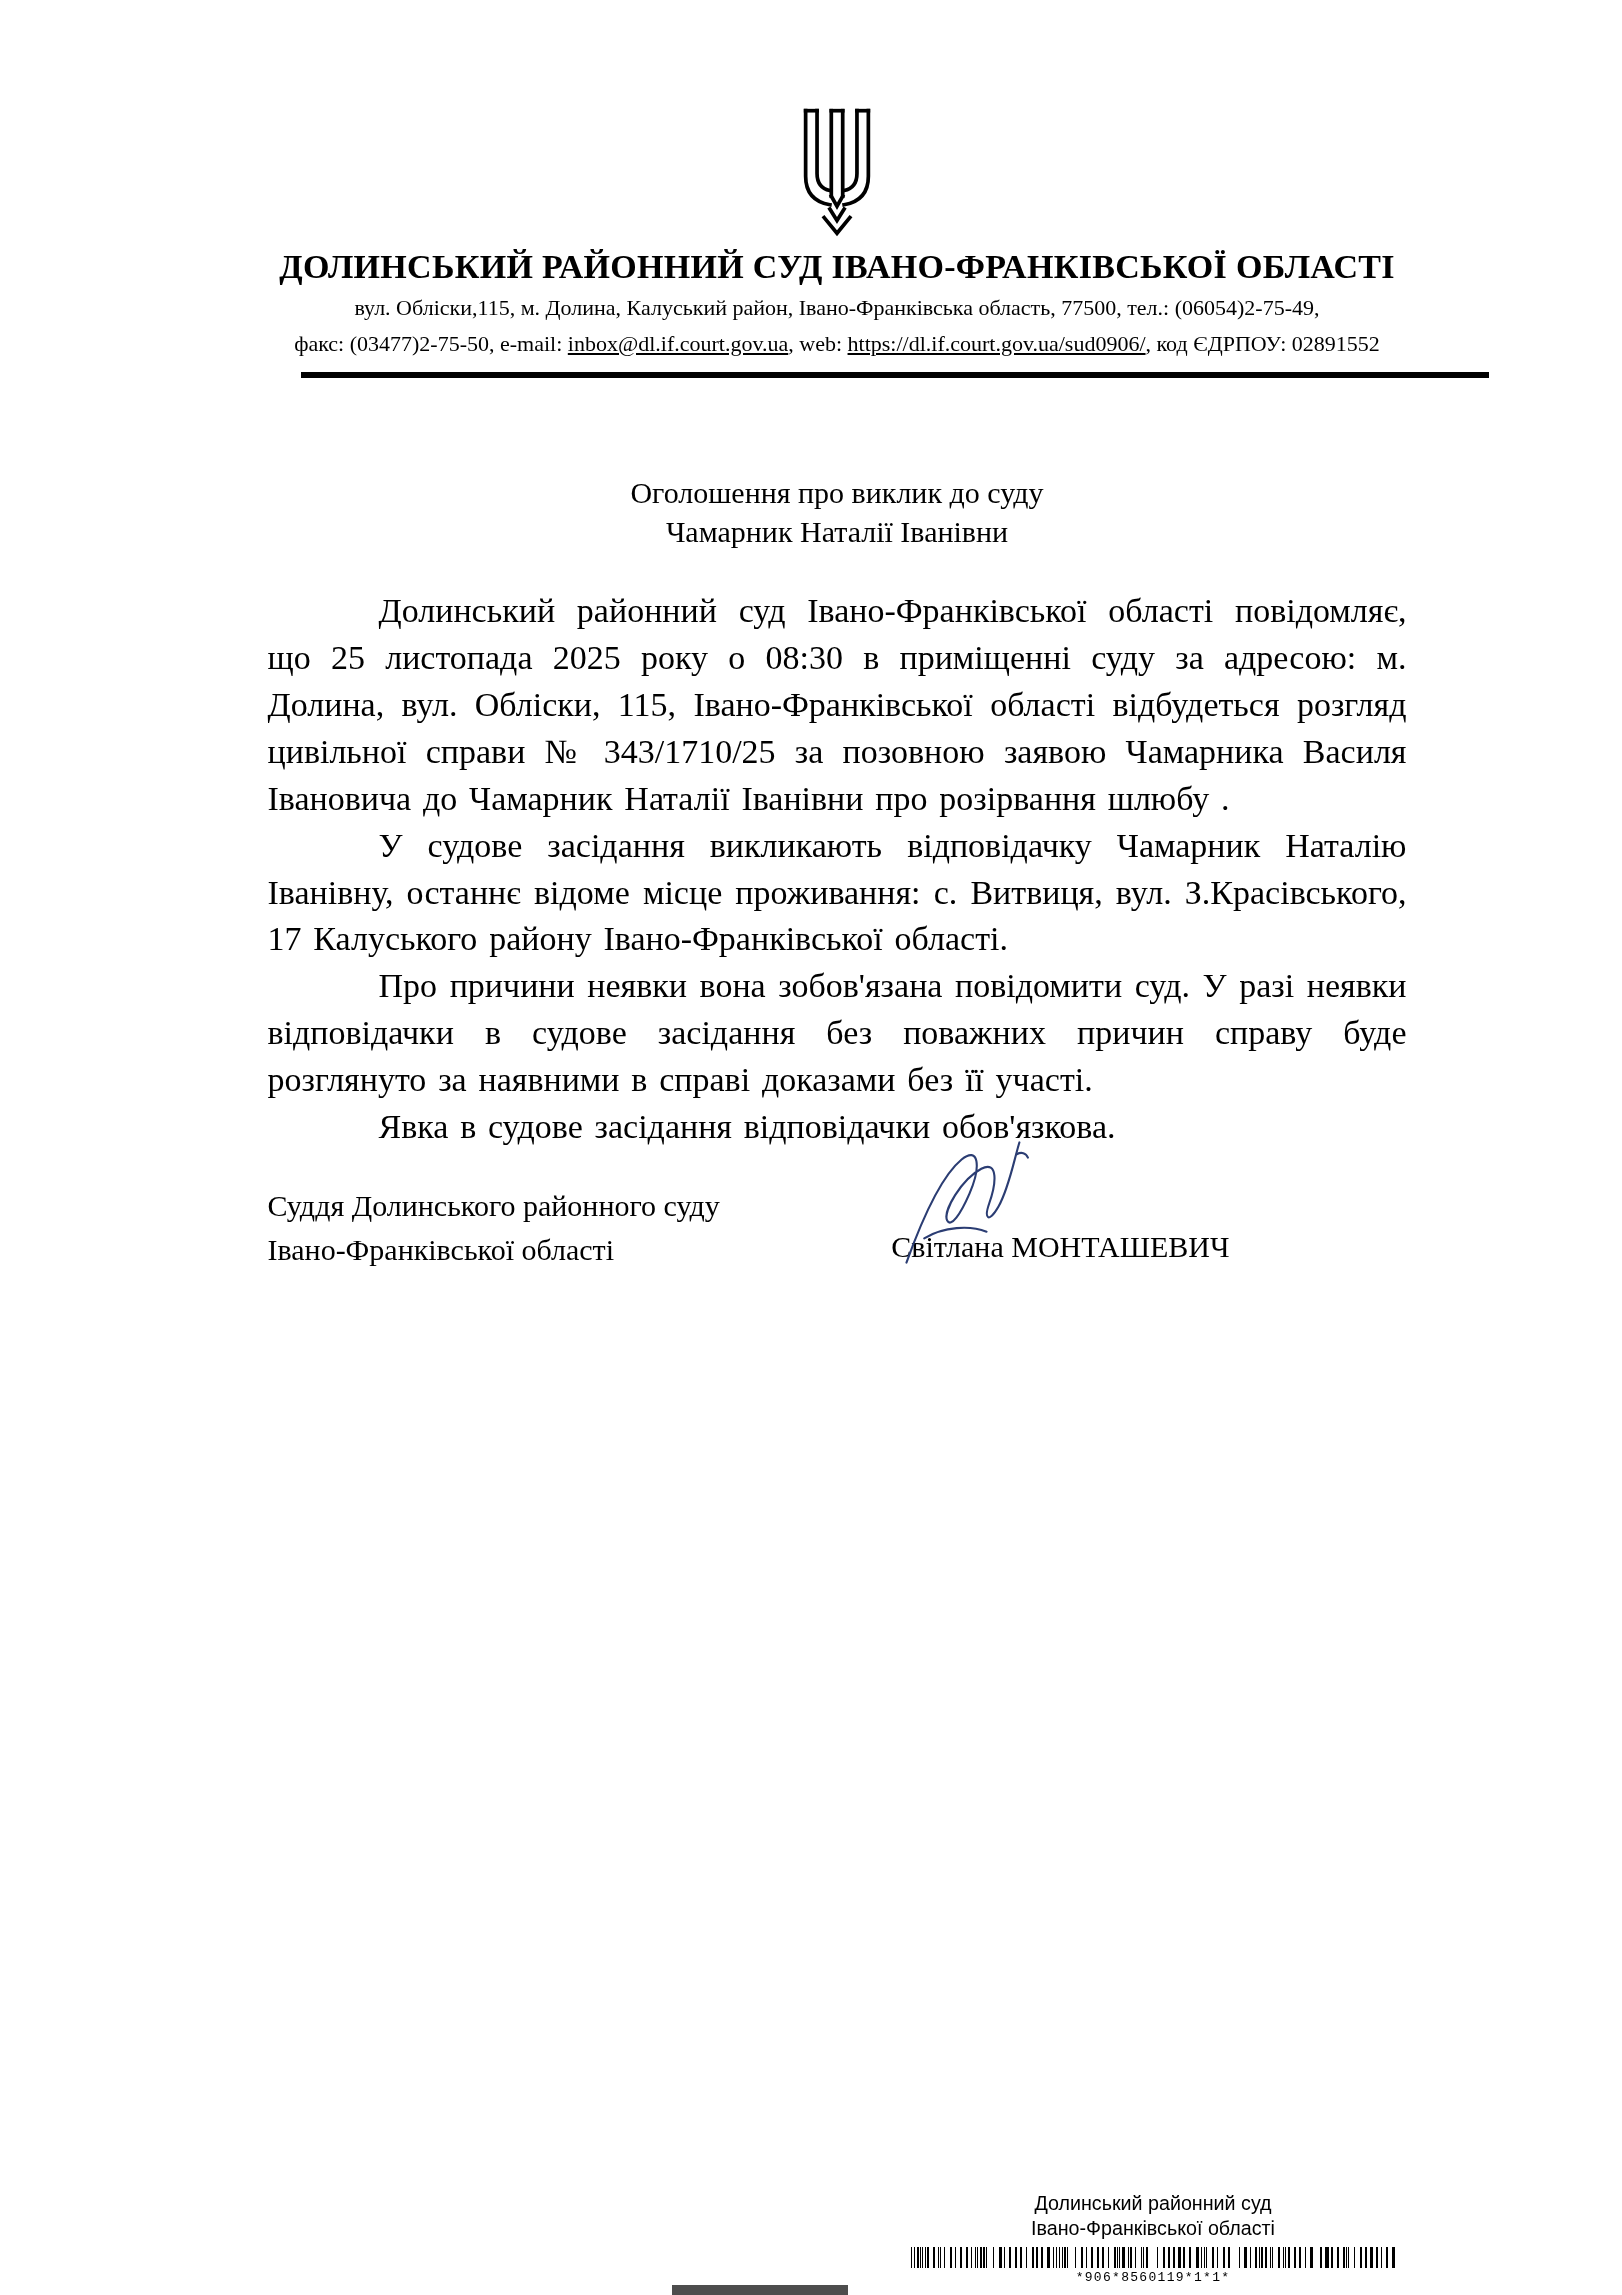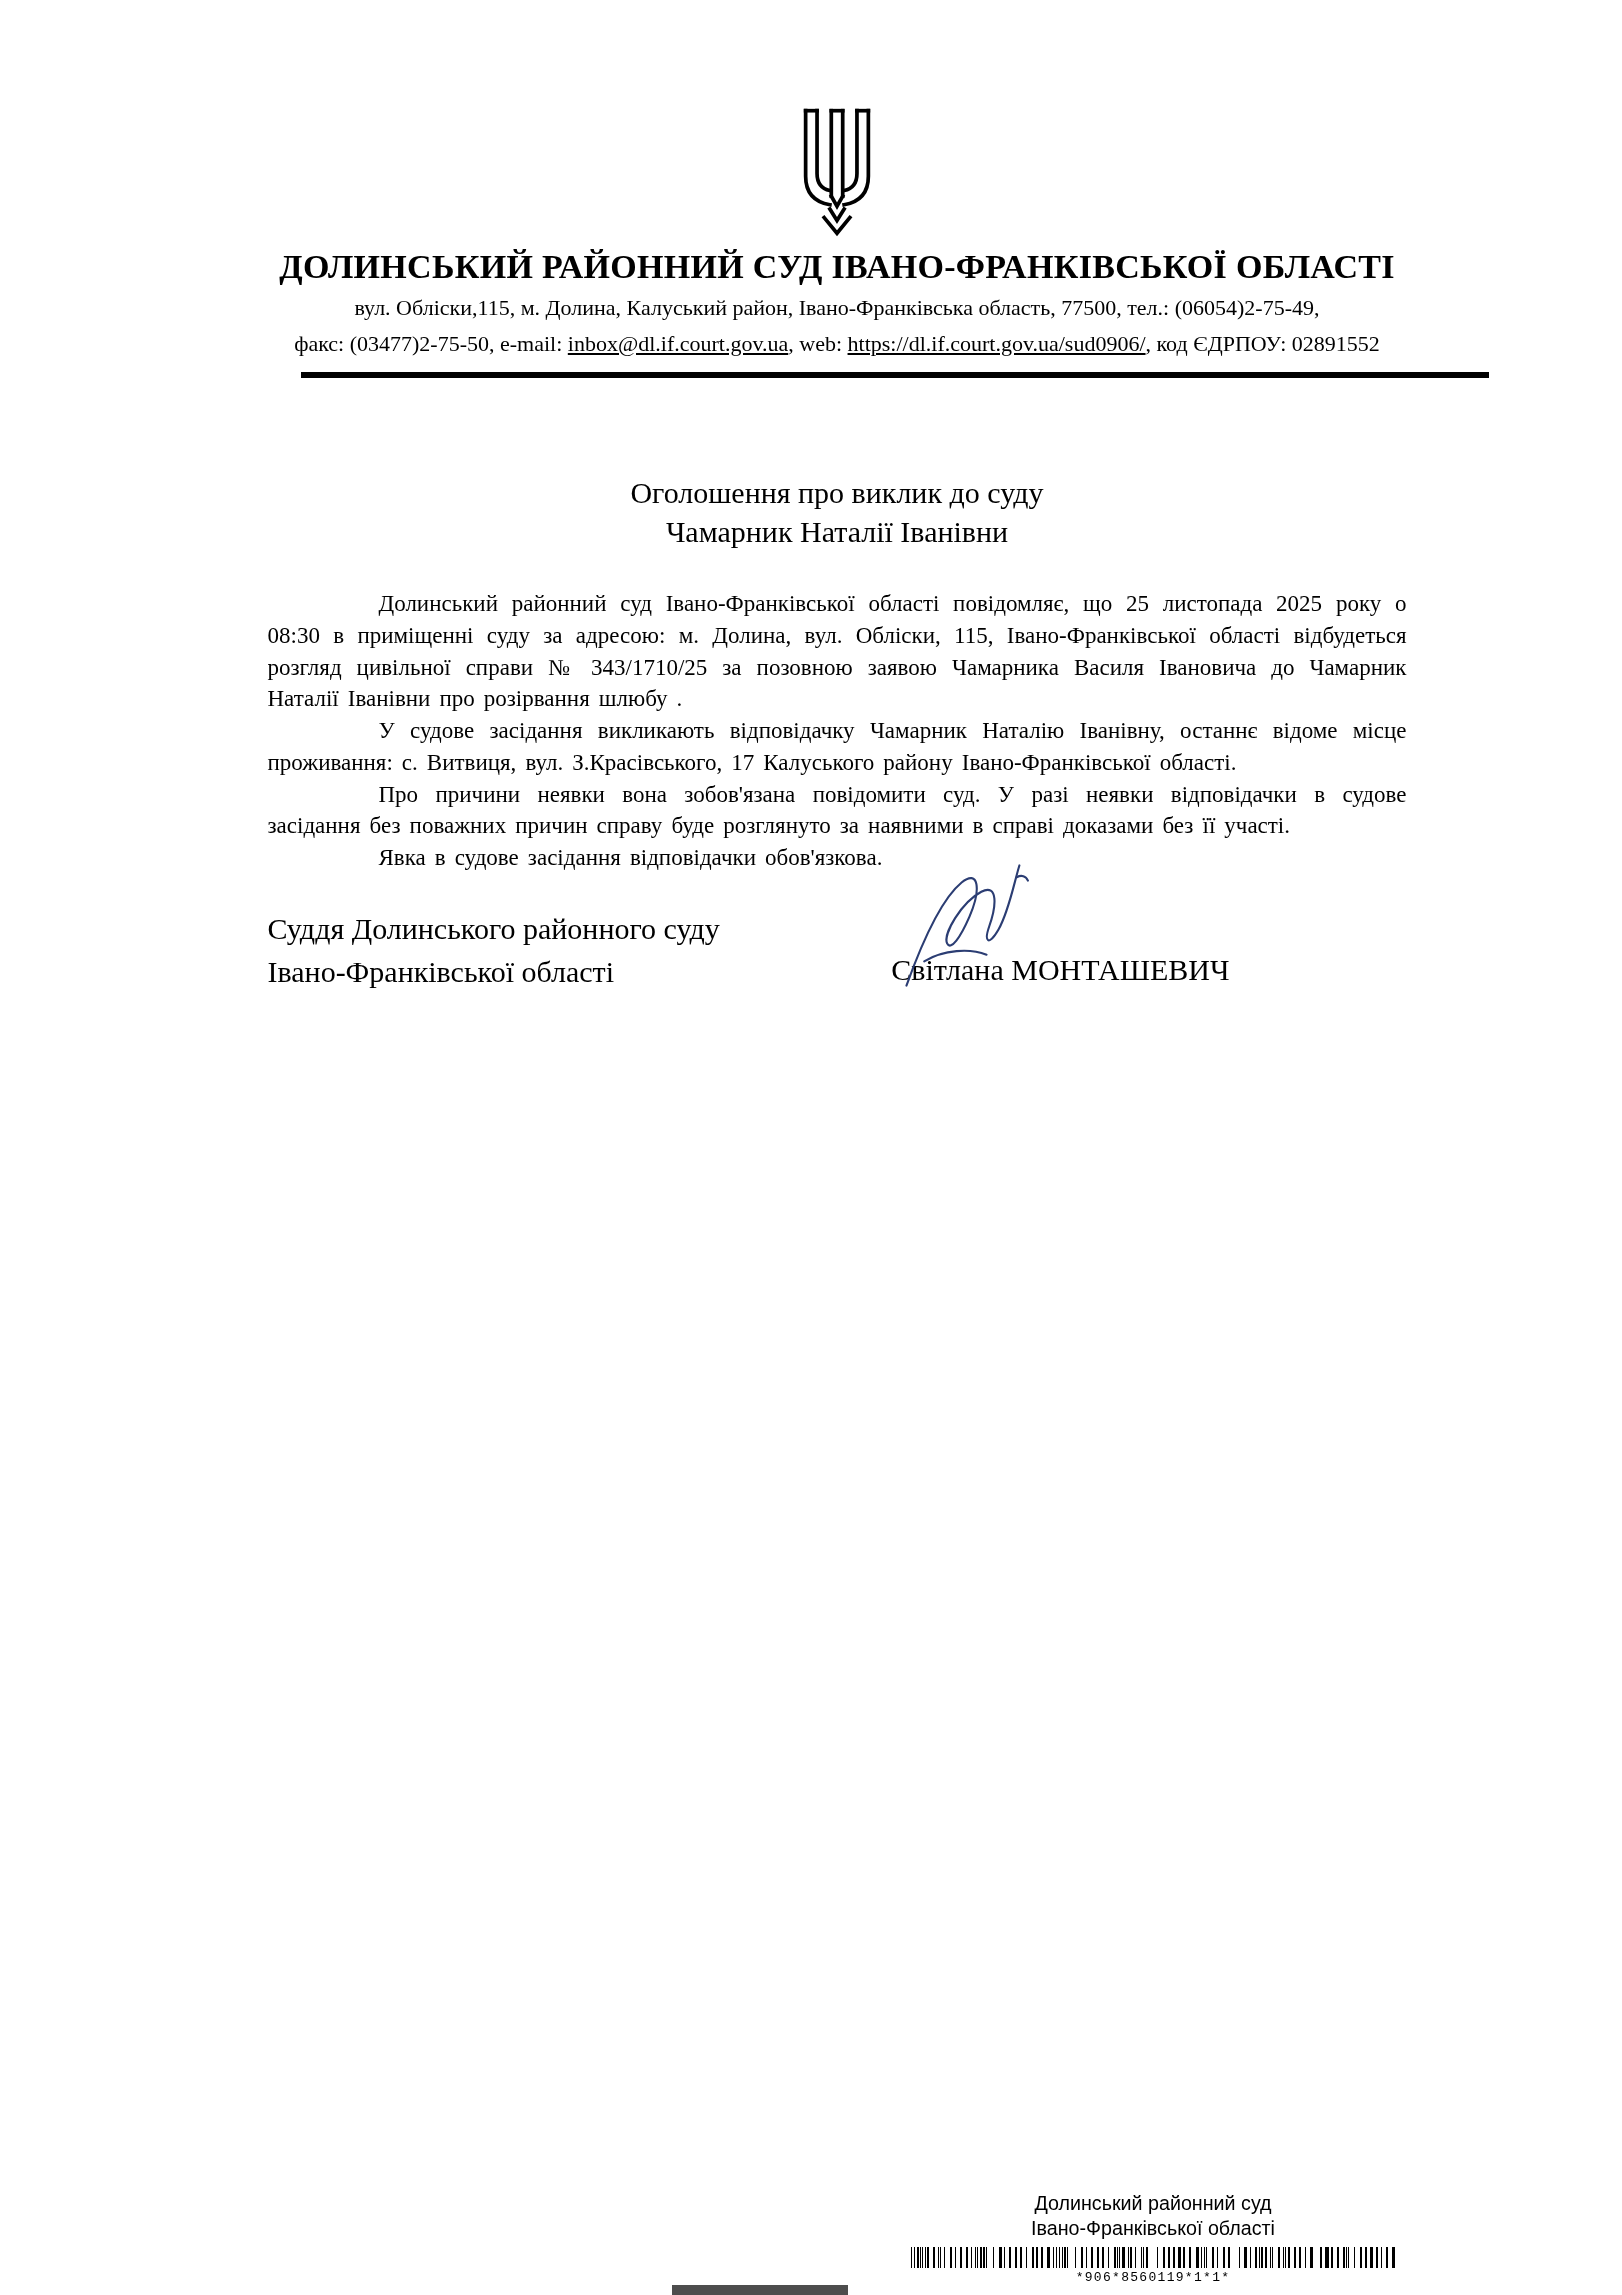--- a/index.html
+++ b/index.html
@@ -26,21 +26,21 @@
     white-space:nowrap;
   }
   .addr { text-align:center; font-size:22px; margin-top:9.2px; }
   .addr .u { text-decoration:underline; }
   .rule { margin-top:15.7px; margin-left:33px; width:1308px; height:5.9px; background:#000; }
 
   
   .title-block { margin-top:95px; text-align:center; font-size:30px; line-height:1.3; }
   .body-text {
     margin-top:37px;
-    font-size:23px;
+    font-size:34px;
     line-height:1.38;
     text-align:justify;
     word-spacing:3.3px;
   }
   .body-text p { text-indent:111px; }
 
   
   .sig-row {
     position:relative;
     margin-top:33px;

